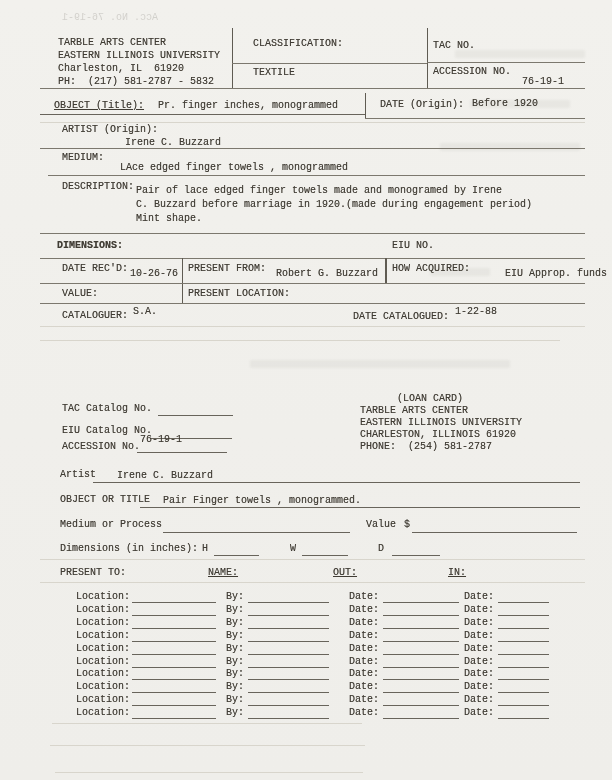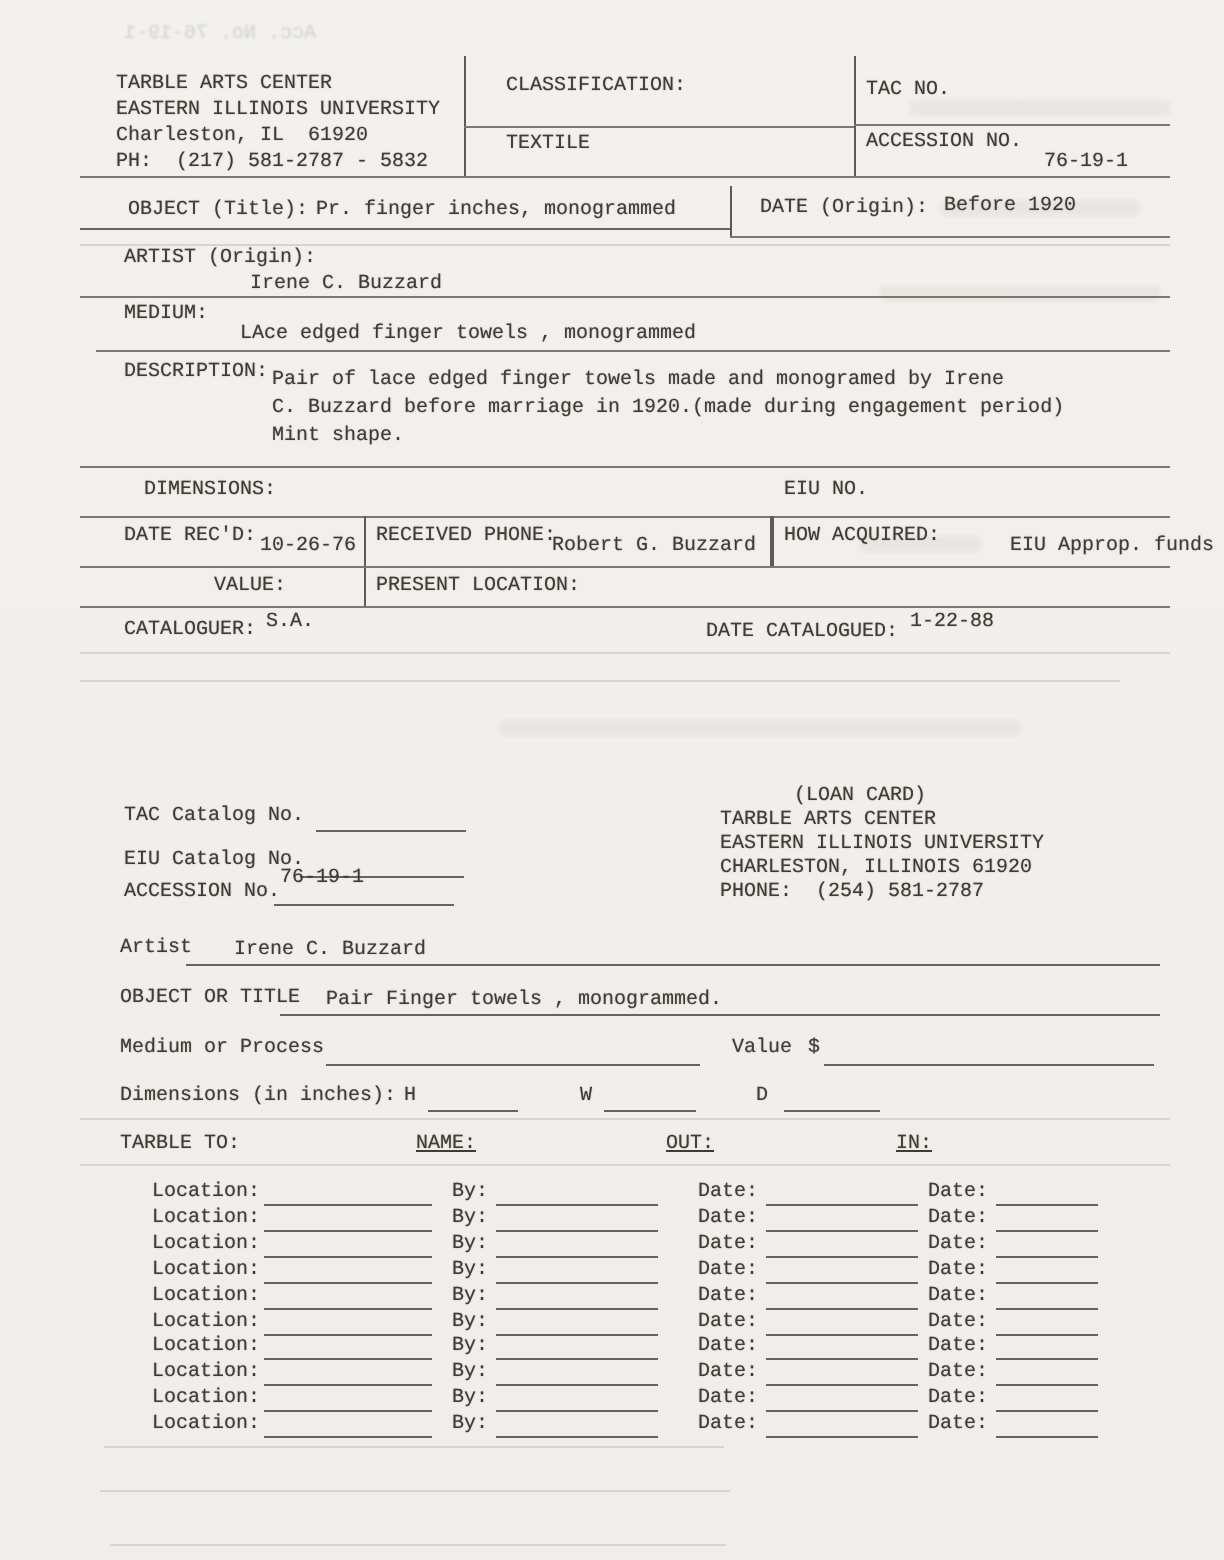--- a/index.html
+++ b/index.html
@@ -46,21 +46,21 @@
   <div class="hl" style="left:232px; top:63px; width:195px;"></div>
   <span class="t" style="left:253px; top:67px;">TEXTILE</span>
 
   <span class="t" style="left:433px; top:40px;">TAC NO.</span>
   <div class="hl" style="left:427px; top:62px; width:158px;"></div>
   <span class="t" style="left:433px; top:66px;">ACCESSION NO.</span>
   <span class="t" style="left:522px; top:76px;">76-19-1</span>
 
   <div class="hl" style="left:40px; top:88px; width:545px;"></div>
 
-  <span class="t" style="left:64px; top:100px;">OBJECT (Title):</span>
+  <span class="t" style="left:54px; top:100px;text-decoration:underline;">OBJECT (Title):</span>
   <span class="t" style="left:158px; top:100px;">Pr. finger inches, monogrammed</span>
   <div class="u" style="left:40px; top:114px; width:325px;"></div>
   <div class="vl" style="left:365px; top:93px; height:26px;"></div>
   <span class="t" style="left:380px; top:99px;">DATE (Origin):</span>
   <span class="t" style="left:472px; top:98px;">Before 1920</span>
   <div class="hl" style="left:365px; top:118px; width:220px;"></div>
   <div class="fl" style="left:40px; top:122px; width:545px;"></div>
 
   <span class="t" style="left:62px; top:124px;">ARTIST (Origin):</span>
   <span class="t" style="left:125px; top:137px;">Irene C. Buzzard</span>
@@ -69,35 +69,35 @@
   <span class="t" style="left:62px; top:152px;">MEDIUM:</span>
   <span class="t" style="left:120px; top:162px;">LAce edged finger towels , monogrammed</span>
   <div class="hl" style="left:48px; top:175px; width:537px;"></div>
 
   <span class="t" style="left:62px; top:181px;">DESCRIPTION:</span>
   <span class="t" style="left:136px; top:185px;">Pair of lace edged finger towels made and monogramed by Irene</span>
   <span class="t" style="left:136px; top:199px;">C. Buzzard before marriage in 1920.(made during engagement period)</span>
   <span class="t" style="left:136px; top:213px;">Mint shape.</span>
 
   <div class="hl" style="left:40px; top:233px; width:545px;"></div>
-  <span class="t" style="left:72px; top:240px;">DIMENSIONS:</span>
+  <span class="t" style="left:57px; top:240px;font-weight:bold;">DIMENSIONS:</span>
   <span class="t" style="left:392px; top:240px;">EIU NO.</span>
   <div class="hl" style="left:40px; top:258px; width:545px;"></div>
 
   <span class="t" style="left:62px; top:263px;">DATE REC'D:</span>
   <span class="t" style="left:130px; top:268px;">10-26-76</span>
   <div class="vl" style="left:182px; top:258px; height:45px;"></div>
-  <span class="t" style="left:188px; top:263px;">RECEIVED PHONE:</span>
+  <span class="t" style="left:188px; top:263px;">PRESENT FROM:</span>
   <span class="t" style="left:276px; top:268px;">Robert G. Buzzard</span>
   <div class="vl" style="left:385px; top:258px; height:25px; width:2px;"></div>
   <span class="t" style="left:392px; top:263px;">HOW ACQUIRED:</span>
   <span class="t" style="left:505px; top:268px;">EIU Approp. funds</span>
   <div class="hl" style="left:40px; top:283px; width:545px;"></div>
 
-  <span class="t" style="left:62px; top:288px;margin-left:45px;">VALUE:</span>
+  <span class="t" style="left:62px; top:288px;">VALUE:</span>
   <span class="t" style="left:188px; top:288px;">PRESENT LOCATION:</span>
   <div class="hl" style="left:40px; top:303px; width:545px;"></div>
 
   <span class="t" style="left:62px; top:310px;">CATALOGUER:</span>
   <span class="t" style="left:133px; top:306px;">S.A.</span>
   <span class="t" style="left:353px; top:311px;">DATE CATALOGUED:</span>
   <span class="t" style="left:455px; top:306px;">1-22-88</span>
 
   <div class="fl" style="left:40px; top:326px; width:545px;"></div>
   <div class="fl" style="left:40px; top:340px; width:520px;"></div>
@@ -132,21 +132,21 @@
 
   <span class="t" style="left:60px; top:543px;">Dimensions (in inches):</span>
   <span class="t" style="left:202px; top:543px;">H</span>
   <div class="u" style="left:214px; top:555px; width:45px;"></div>
   <span class="t" style="left:290px; top:543px;">W</span>
   <div class="u" style="left:302px; top:555px; width:46px;"></div>
   <span class="t" style="left:378px; top:543px;">D</span>
   <div class="u" style="left:392px; top:555px; width:48px;"></div>
   <div class="fl" style="left:40px; top:559px; width:545px;"></div>
 
-  <span class="t" style="left:60px; top:567px;">TARBLE TO:</span>
+  <span class="t" style="left:60px; top:567px;">PRESENT TO:</span>
   <span class="t ul" style="left:208px; top:567px;">NAME:</span>
   <span class="t ul" style="left:333px; top:567px;">OUT:</span>
   <span class="t ul" style="left:448px; top:567px;">IN:</span>
   <div class="fl" style="left:40px; top:582px; width:545px;"></div>
 
   <div style="position:absolute; left:16px; top:591px; width:612px; height:132px;" id="loan-rows">
     <div class="loan-row" style="top: 0px;">
       <span class="t" style="left:60px; top:0;">Location:</span>
       <div class="u" style="left:116px; top:11px; width:84px;"></div>
       <span class="t" style="left:210px; top:0;">By:</span>

